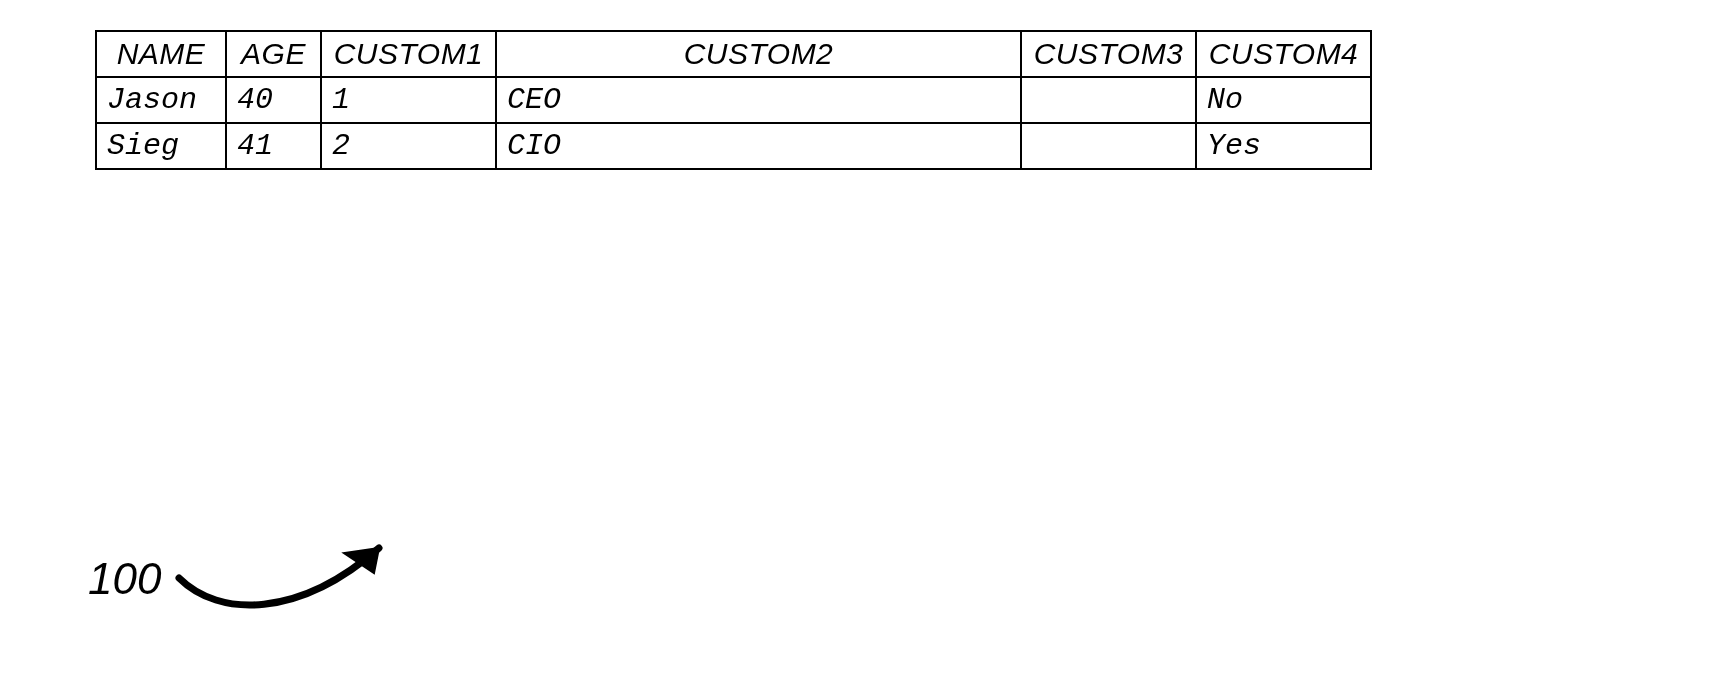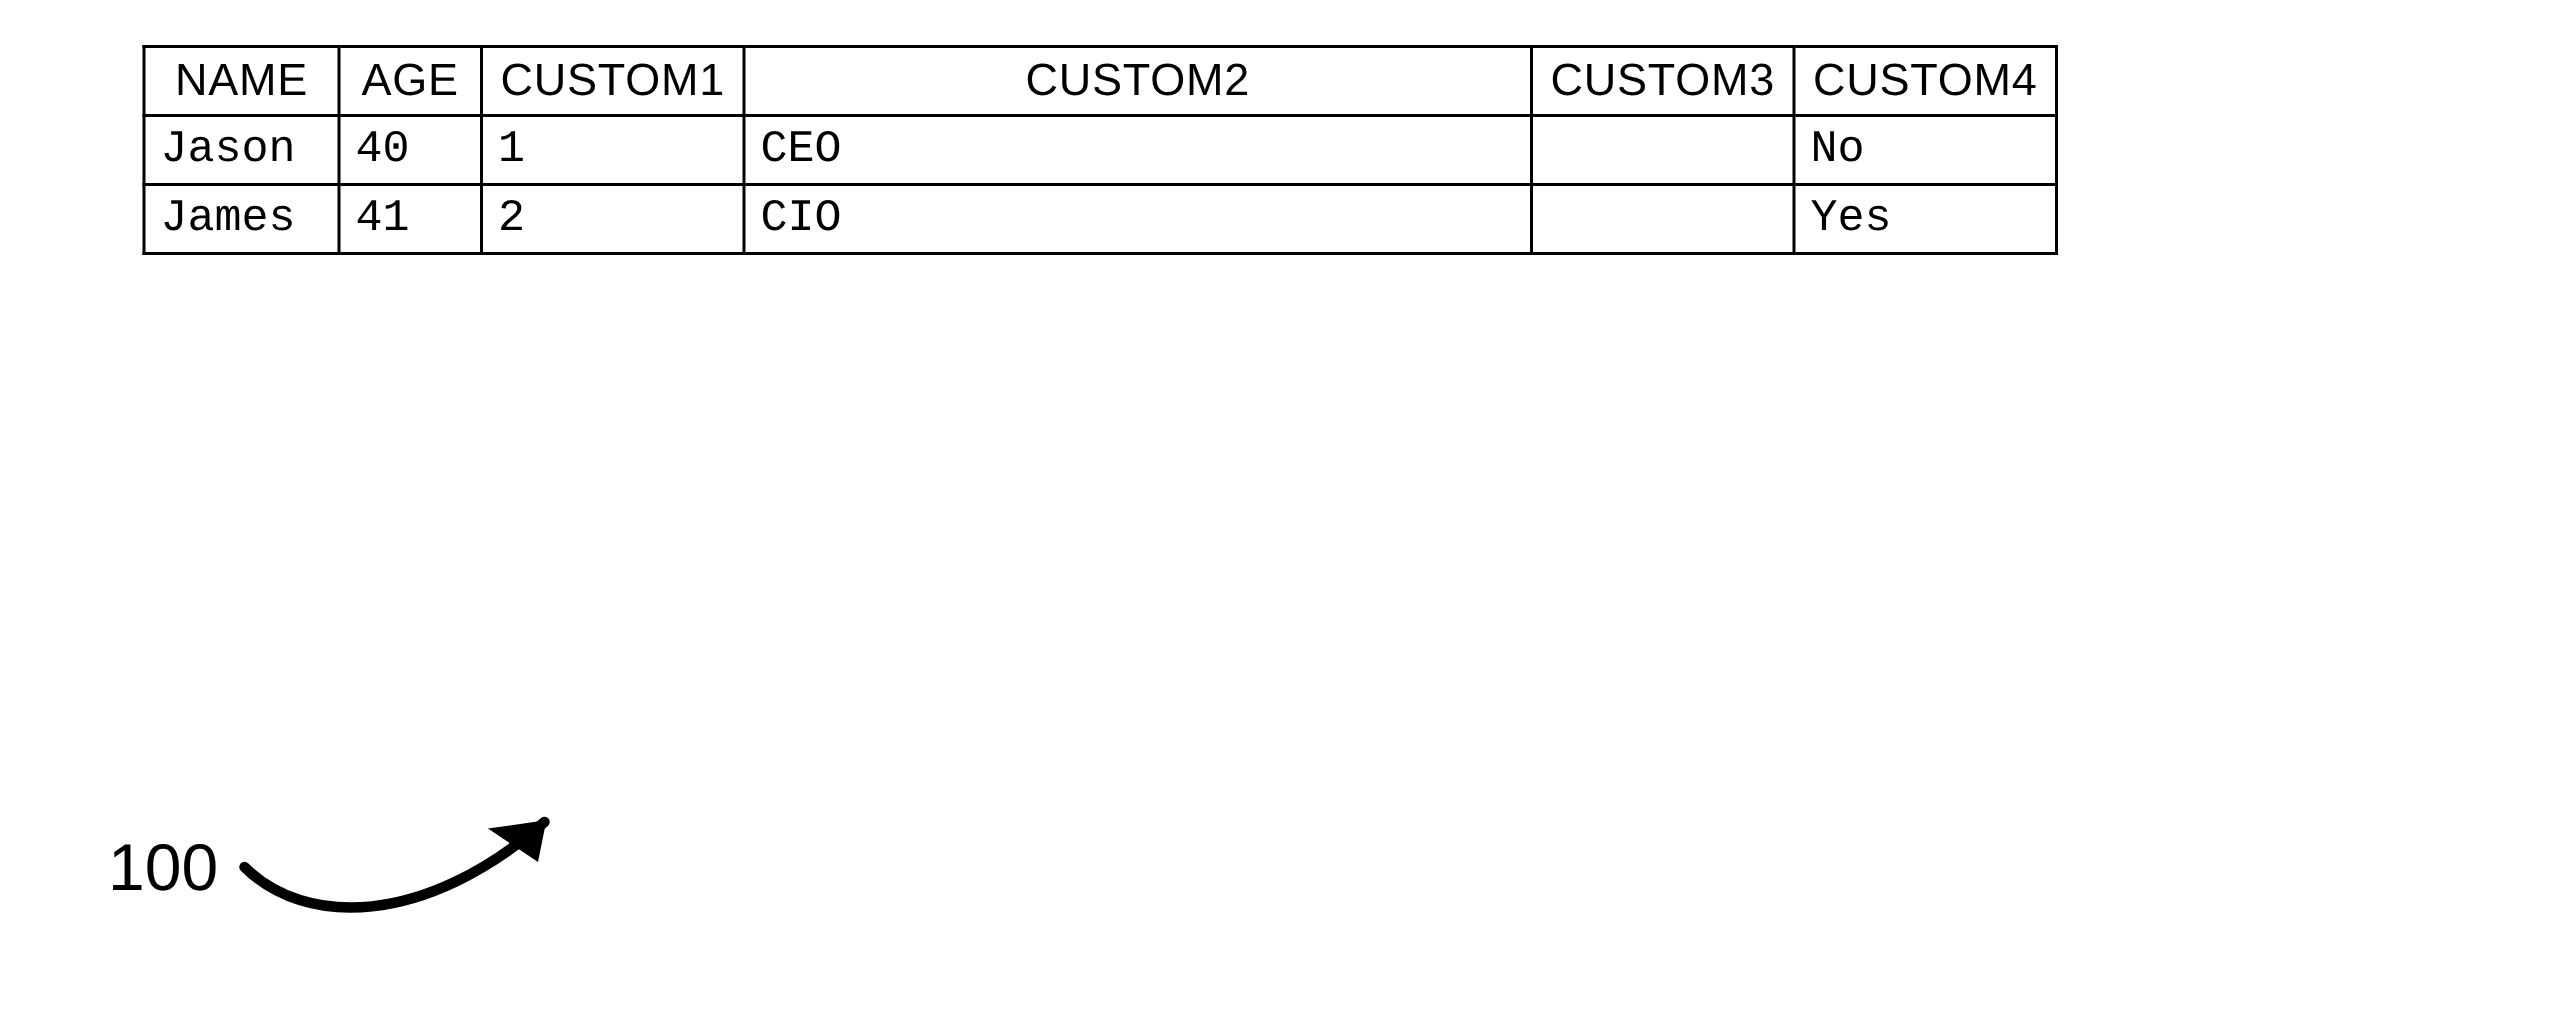--- a/index.html
+++ b/index.html
@@ -7,20 +7,21 @@
     padding: 0;
     background: #ffffff;
     width: 1713px;
     height: 673px;
     font-family: "Courier New", Courier, monospace;
   }
   .page {
     position: relative;
     width: 1525px;
     height: 673px;
+    font-style: italic;
   }
   .table-wrap {
     position: absolute;
     left: 95px;
     top: 30px;
   }
   table {
     border-collapse: collapse;
     table-layout: fixed;
   }
@@ -45,21 +46,21 @@
   
   col.c-name   { width: 130px; }
   col.c-age    { width: 95px; }
   col.c-c1     { width: 175px; }
   col.c-c2     { width: 525px; }
   col.c-c3     { width: 175px; }
   col.c-c4     { width: 175px; }
 
   .ref-label {
     position: absolute;
-    left: 72px;
+    left: 88px;
     top: 530px;
     font-family: Arial, Helvetica, sans-serif;
     font-size: 44px;
     color: #000;
     display: flex;
     align-items: center;
     gap: 8px;
   }
   .arrow-svg {
     width: 260px;
@@ -95,21 +96,21 @@
       <tbody>
         <tr>
           <td>Jason</td>
           <td>40</td>
           <td>1</td>
           <td>CEO</td>
           <td></td>
           <td>No</td>
         </tr>
         <tr>
-          <td>James</td>
+          <td>Sieg</td>
           <td>41</td>
           <td>2</td>
           <td>CIO</td>
           <td></td>
           <td>Yes</td>
         </tr>
       </tbody>
     </table>
   </div>
 

